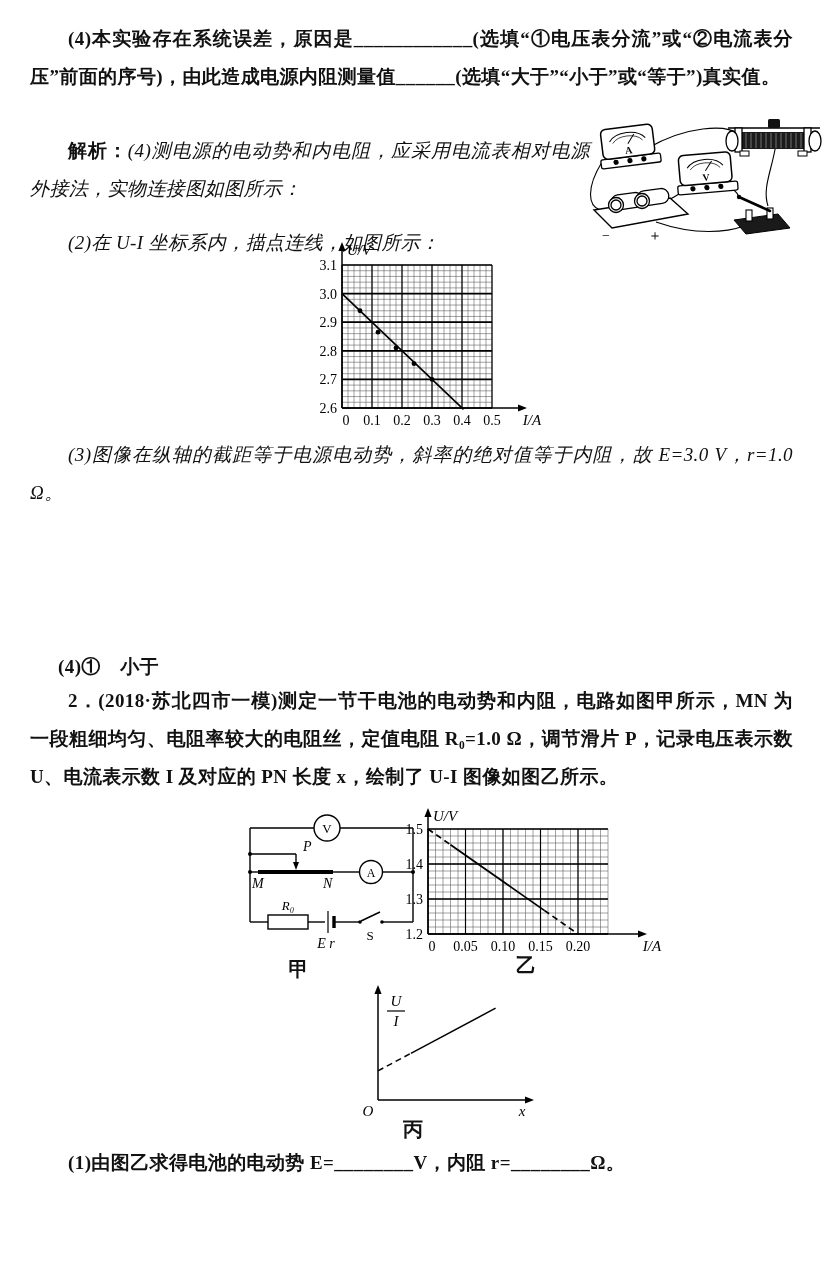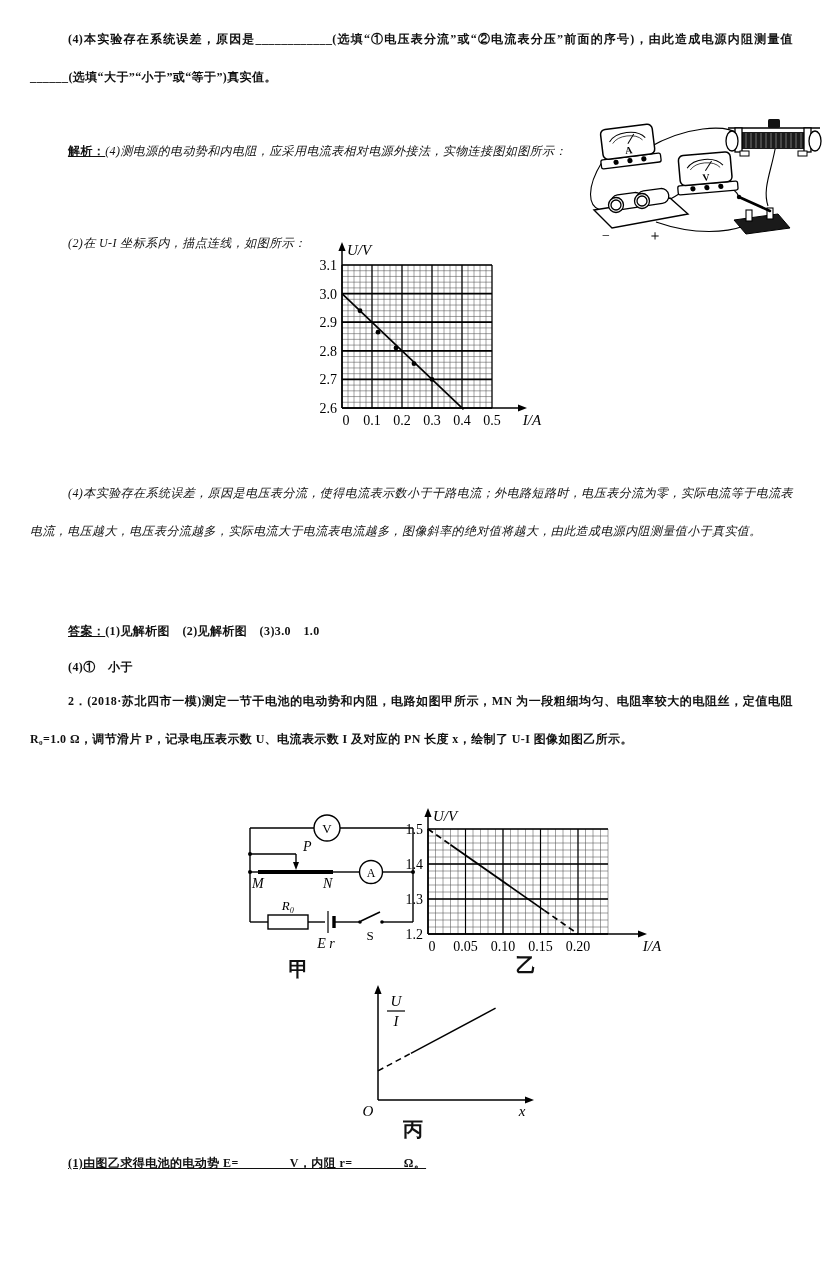--- a/index.html
+++ b/index.html
@@ -1,22 +1,22 @@
 <!DOCTYPE html>
 <html><head>
 <meta charset="utf-8">
 <style>
   html,body{margin:0;padding:0;background:#ffffff;}
   #page{position:relative;width:823px;height:1274px;background:#fff;color:#111;
         font-family:"Liberation Serif","DejaVu Serif",serif;overflow:hidden;}
-  .para{position:absolute;font-size:12px;line-height:38px;text-align:justify;letter-spacing:0.4px;}
+  .para{position:absolute;font-size:19px;line-height:38px;text-align:justify;letter-spacing:0.4px;}
   .indent{text-indent:38px;}
   .bold{font-weight:bold;}
   .kai{font-style:italic;}
-  .lbl{font-weight:bold;font-style:normal;text-decoration:underline;}
+  .lbl{font-weight:bold;font-style:normal;}
   .caption{position:absolute;font-size:20px;font-weight:bold;text-align:center;}
   svg{position:absolute;}
   svg text{font-family:"Liberation Serif","DejaVu Serif",serif;fill:#000;}
 </style>
 </head>
 <body>
 
 <div id="page">
 
   <div class="para indent bold" style="top:20px;left:30px;width:763px;">(4)本实验存在系统误差，原因是____________(选填“①电压表分流”或“②电流表分压”前面的序号)，由此造成电源内阻测量值______(选填“大于”“小于”或“等于”)真实值。</div>
@@ -193,26 +193,23 @@
       <text x="51" y="15" font-size="15" text-anchor="start" font-style="italic">U/V</text>
       <text x="236" y="185" font-size="15" text-anchor="middle" font-style="italic">I/A</text>
       <line x1="46" y1="53.60000000000002" x2="167.5" y2="169.42999999999998" stroke="#000" stroke-width="1.7"></line>
       <circle cx="64" cy="70.76000000000005" r="2.4" fill="#000"></circle>
       <circle cx="82" cy="92.20999999999997" r="2.4" fill="#000"></circle>
       <circle cx="100" cy="107.94000000000001" r="2.4" fill="#000"></circle>
       <circle cx="118" cy="123.67000000000006" r="2.4" fill="#000"></circle>
       <circle cx="136" cy="139.39999999999998" r="2.4" fill="#000"></circle>
     </svg>
 
-  <div class="para kai indent" style="top:474px;left:30px;width:763px;">(4)本实验存在系统误差，原因是电压表分流，使得电流表示数小于干路电流；外电路短路时，电压表分流为零，实际电流等于电流表电流，电压越大，电压表分流越多，实际电流大于电流表电流越多，图像斜率的绝对值将越大，由此造成电源内阻测量值小于真实值。</div>
-
-  <div class="para indent" style="top:612px;left:30px;width:763px;">
-    <span class="lbl">答案：</span><span class="bold">(1)见解析图　(2)见解析图　(3)3.0　1.0</span>
-  </div>
-  <div class="para bold indent" style="top:648px;left:30px;width:763px;">(4)①　小于</div>
+  <div class="para kai indent" style="top:436px;left:30px;width:763px;">(3)图像在纵轴的截距等于电源电动势，斜率的绝对值等于内阻，故 E=3.0 V，r=1.0 Ω。</div>
+
+  <div class="para bold indent" style="top:648px;left:20px;width:763px;">(4)①　小于</div>
 
   <div class="para bold indent" style="top:682px;left:30px;width:763px;">2．(2018·苏北四市一模)测定一节干电池的电动势和内阻，电路如图甲所示，MN 为一段粗细均匀、电阻率较大的电阻丝，定值电阻 R₀=1.0 Ω，调节滑片 P，记录电压表示数 U、电流表示数 I 及对应的 PN 长度 x，绘制了 U-I 图像如图乙所示。</div>
 
   <svg id="circuit-jia" width="200" height="150" viewBox="0 0 200 150" style="left:230px;top:812px;">
     <g stroke="#000" stroke-width="1.4" fill="none">
       <line x1="20" y1="16" x2="84" y2="16"></line>
       <circle cx="97" cy="16" r="13"></circle>
       <line x1="110" y1="16" x2="183" y2="16"></line>
       <line x1="20" y1="16" x2="20" y2="110"></line>
       <line x1="183" y1="16" x2="183" y2="110"></line>
@@ -329,15 +326,15 @@
       <text x="66" y="24" font-size="15" text-anchor="middle" font-style="italic">U</text>
       <line x1="57" y1="29" x2="75" y2="29" stroke="#000" stroke-width="1.2"></line>
       <text x="66" y="44" font-size="15" text-anchor="middle" font-style="italic">I</text>
       <text x="38" y="134" font-size="15" text-anchor="middle" font-style="italic">O</text>
       <text x="192" y="134" font-size="15" text-anchor="middle" font-style="italic">x</text>
       <line x1="48" y1="88.84" x2="80.92800000000001" y2="71.30080000000001" stroke="#000" stroke-width="1.5" stroke-dasharray="6 4"></line>
       <line x1="80.92800000000001" y1="71.30080000000001" x2="165.60000000000002" y2="26.200000000000003" stroke="#000" stroke-width="1.5"></line>
     </svg>
   <div class="caption" style="left:303px;top:1116px;width:220px;">丙</div>
 
-  <div class="para bold indent" style="top:1144px;left:30px;width:763px;text-decoration:underline;">(1)由图乙求得电池的电动势 E=________V，内阻 r=________Ω。</div>
+  <div class="para bold indent" style="top:1144px;left:30px;width:763px;">(1)由图乙求得电池的电动势 E=________V，内阻 r=________Ω。</div>
 
 </div>
 
 </body></html>

